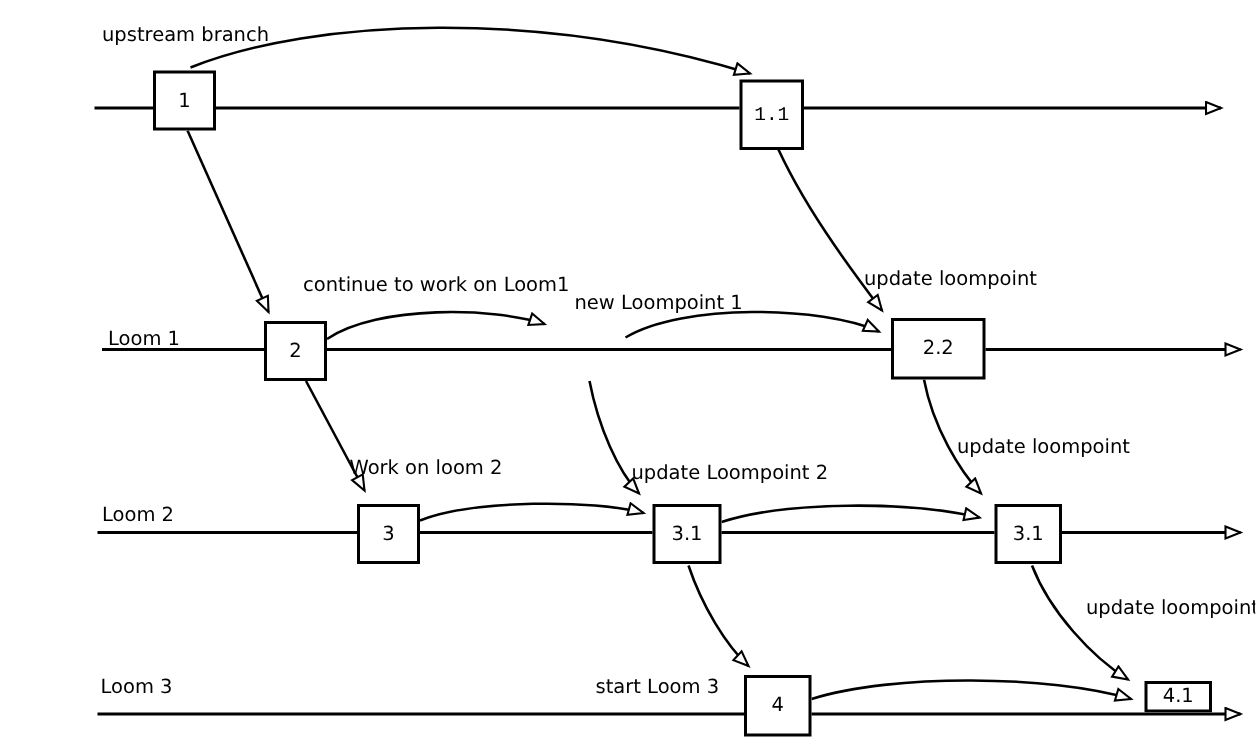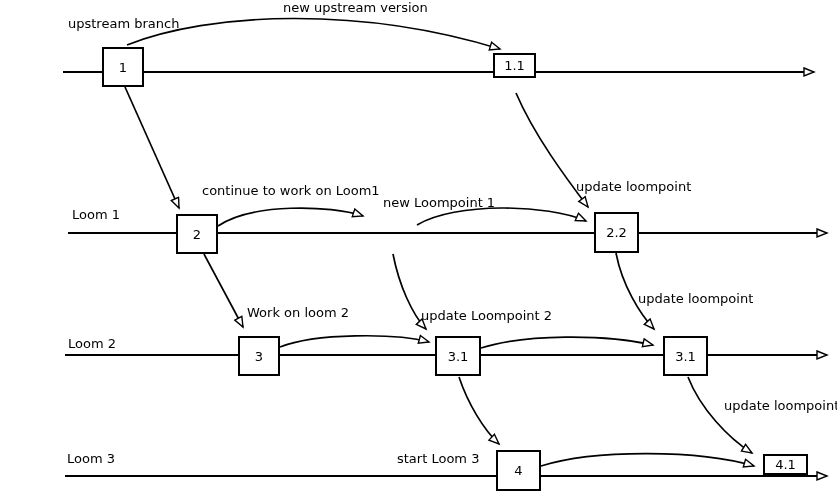--- a/index.html
+++ b/index.html
@@ -68,44 +68,43 @@
       <path d="M 393,254 C 399,285 412,314 426,329" stroke-width="1.7" marker-end="url(#arrow)"></path>
       <path d="M 481,348 C 525,334 605,334 653,345" stroke-width="1.7" marker-end="url(#arrow)"></path>
       <path d="M 616,253 C 622,285 640,314 654,329" stroke-width="1.7" marker-end="url(#arrow)"></path>
       <path d="M 459,377 C 468,404 484,430 499,444" stroke-width="1.7" marker-end="url(#arrow)"></path>
       <path d="M 541,466 C 595,449 700,450 754,466" stroke-width="1.7" marker-end="url(#arrow)"></path>
       <path d="M 688,377 C 700,408 728,438 752,453" stroke-width="1.7" marker-end="url(#arrow)"></path>
     </g>
   </svg>
 
   <div class="lbl" style="left:68px;  top:17px;text-align:right;">upstream branch</div>
-  <div class="lbl" style="left:72px;  top:208px;">Loom 1</div>
+  <div class="lbl" style="left:72px;  top:220px;">Loom 1</div>
   <div class="lbl" style="left:68px;  top:337px;">Loom 2</div>
   <div class="lbl" style="left:67px;  top:452px;">Loom 3</div>
 
-  <div class="lbl" style="left:283px; top:1px;">new upstream version</div>
   <div class="lbl" style="left:202px; top:184px;">continue to work on Loom1</div>
   <div class="lbl" style="left:383px; top:196px;">new Loompoint 1</div>
   <div class="lbl" style="left:576px; top:180px;">update loompoint</div>
-  <div class="lbl" style="left:247px; top:306px;">Work on loom 2</div>
+  <div class="lbl" style="left:233px; top:306px;">Work on loom 2</div>
   <div class="lbl" style="left:421px; top:309px;">update Loompoint 2</div>
   <div class="lbl" style="left:638px; top:292px;">update loompoint</div>
   <div class="lbl" style="left:397px; top:452px;">start Loom 3</div>
   <div class="lbl" style="left:724px; top:399px;">update loompoint</div>
 
   <div class="node" style="left:102px; top:47px;  width:42px; height:40px;">
       <span>1</span>
     </div>
-  <div class="node" style="left:493px; top:53px;  width:43px; height:25px;">
+  <div class="node" style="left:493px; top:53px;  width:43px; height:47px;font-family:Liberation Mono, monospace;">
       <span>1.1</span>
     </div>
   <div class="node" style="left:176px; top:214px; width:42px; height:40px;">
       <span>2</span>
     </div>
-  <div class="node" style="left:594px; top:212px; width:45px; height:41px;">
+  <div class="node" style="left:594px; top:212px; width:63px; height:41px;">
       <span>2.2</span>
     </div>
   <div class="node" style="left:238px; top:336px; width:42px; height:40px;">
       <span>3</span>
     </div>
   <div class="node" style="left:435px; top:336px; width:46px; height:40px;">
       <span>3.1</span>
     </div>
   <div class="node" style="left:663px; top:336px; width:45px; height:40px;">
       <span>3.1</span>

